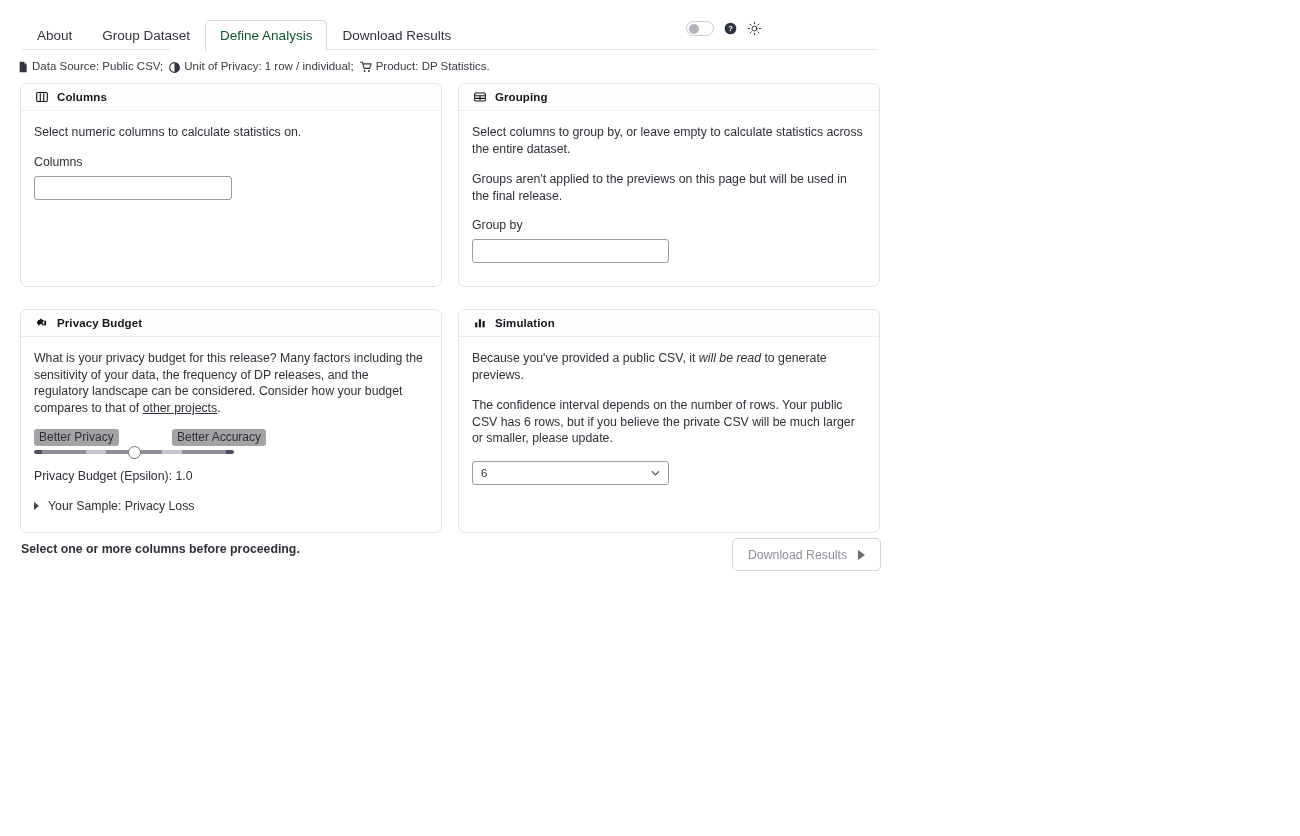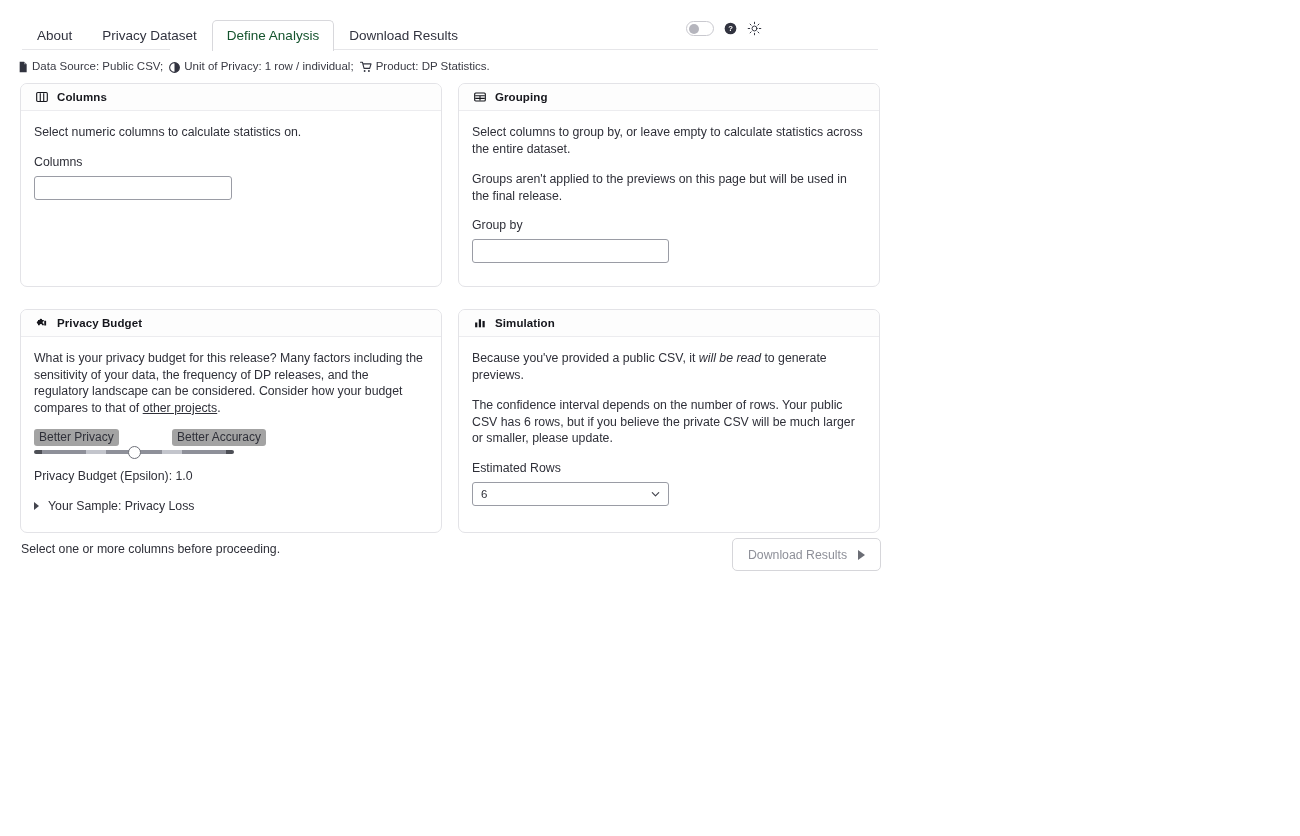--- a/index.html
+++ b/index.html
@@ -333,20 +333,21 @@
     top: 538px;
     width: 1300px;
     height: 40px;
   }
   .footer-note {
     position: absolute;
     left: 21px;
     top: 4px;
     font-size: 12.3px;
     color: #2f3039;
+    font-weight: bold;
   }
   .dl-button {
     position: absolute;
     left: 732px;
     top: 0;
     width: 147px;
     height: 31px;
     border: 1px solid #d6d6da;
     border-radius: 5px;
     background: #ffffff;
@@ -372,21 +373,21 @@
 
 <div class="app">
 
   <div class="topbar">
 
     <div class="tabs">
       <div class="tab">
         <span>About</span>
       </div>
       <div class="tab">
-        <span>Privacy Dataset</span>
+        <span>Group Dataset</span>
       </div>
       <div class="tab active">
         <span>Define Analysis</span>
       </div>
       <div class="tab">
         <span>Download Results</span>
       </div>
     </div>
     <div class="tabs-underline"></div>
     <div class="tabs-underline-gap"></div>
@@ -533,21 +534,20 @@
               <rect x="9.9" y="4.6" width="2.6" height="7.4" fill="#15161c"></rect>
             </svg>
           </span>
           <span class="card-title">Simulation</span>
         </div>
         <div class="card-body">
           <p class="body-text">
             <span>Because you've provided a public CSV, it </span><em>will be read</em><span> to generate previews.</span>
           </p>
           <p class="body-text">The confidence interval depends on the number of rows. Your public CSV has 6 rows, but if you believe the private CSV will be much larger or smaller, please update.</p>
-          <div class="field-label">Estimated Rows</div>
           <div class="select">
             <span class="value">6</span>
             <span class="chev">
               <svg width="11" height="11" viewBox="0 0 12 12" fill="none" stroke="#44454e" stroke-width="1.3" stroke-linecap="round" stroke-linejoin="round">
                 <polyline points="2.5,4.5 6,8 9.5,4.5"></polyline>
               </svg>
             </span>
           </div>
         </div>
       </div>

